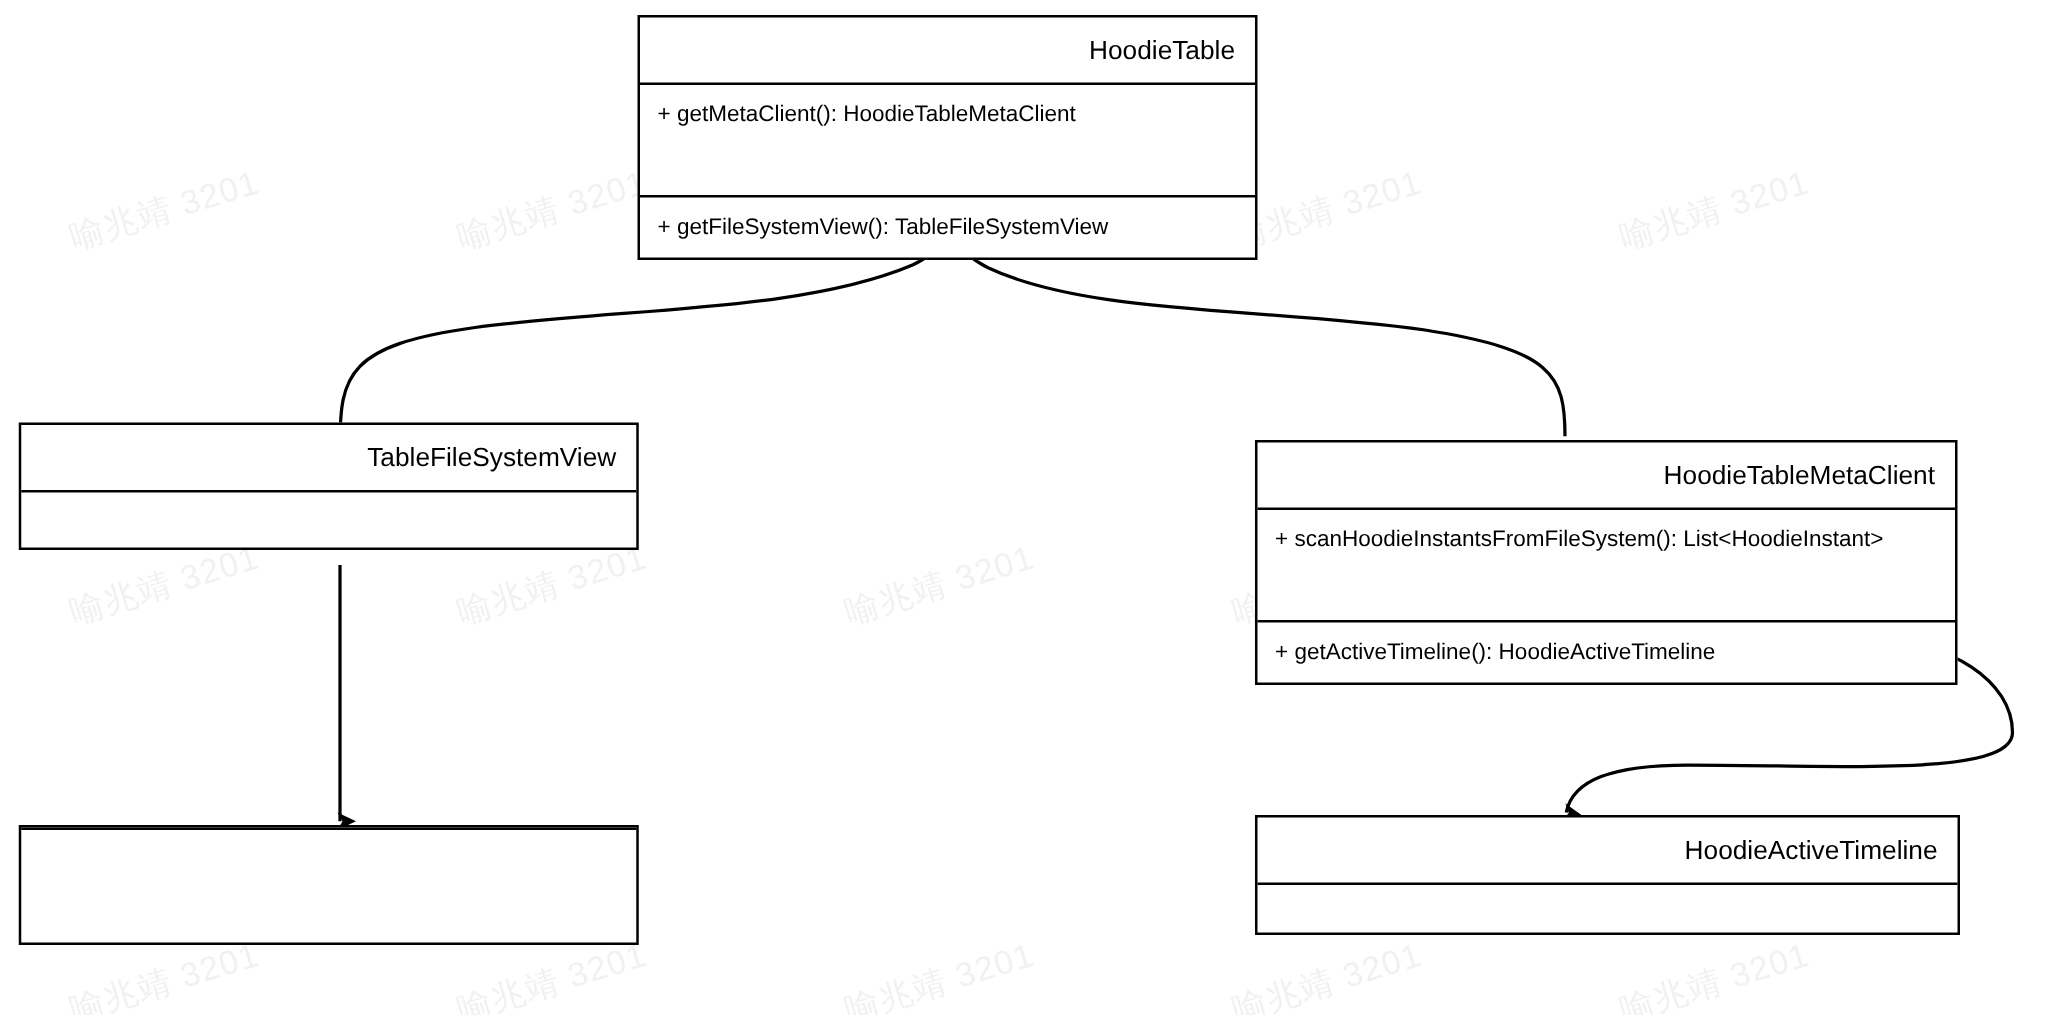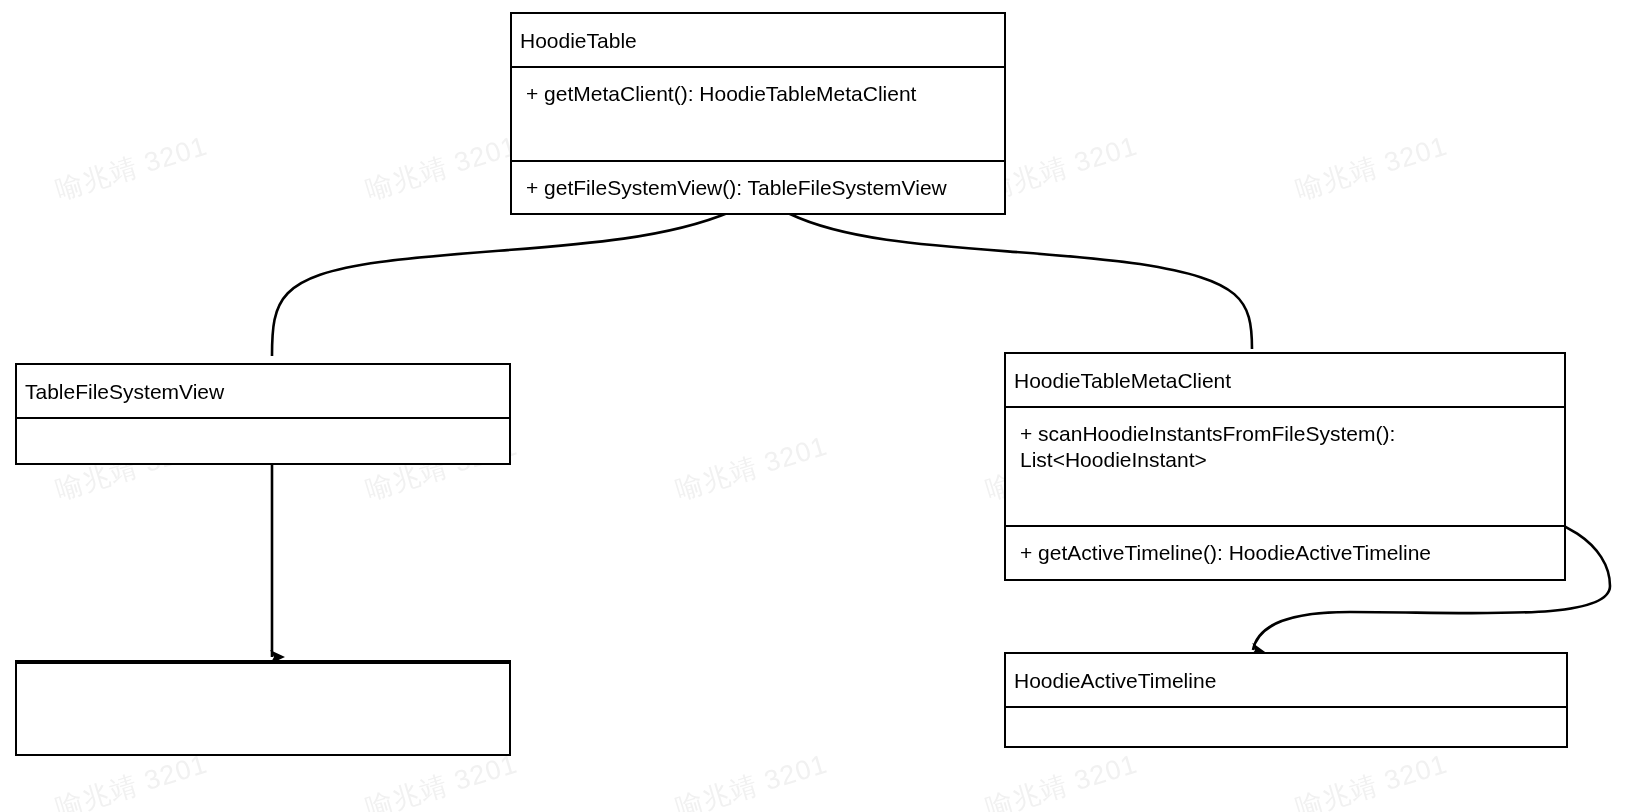--- a/index.html
+++ b/index.html
@@ -46,53 +46,53 @@
 
   
   .uml-class {
     position: absolute;
     z-index: 3;
     background: #ffffff;
     border: 2px solid #000000;
     box-sizing: border-box;
   }
   .uml-title {
-    text-align: left;
+    text-align: right;
     font-size: 21px;
     color: #000000;
     line-height: 1;
     padding: 16px 16px 15px 8px;
     box-sizing: border-box;
   }
   .uml-divider {
     height: 0;
     border-top: 2px solid #000000;
   }
   .uml-compartment {
     box-sizing: border-box;
   }
   .uml-member {
-    font-size: 21px;
+    font-size: 18px;
     color: #000000;
     padding: 13px 14px 13px 14px;
     line-height: 1.22;
     box-sizing: border-box;
     text-align: left;
   }
   .uml-member + .uml-member {
     border-top: 2px solid #000000;
     margin-top: 40px;
   }
   .empty-compartment {
     height: 44px;
   }
 
   
   #box-hoodie-table        { left: 510px; top: 12px;  width: 496px; }
-  #box-table-fsview        { left: 15px;  top: 363px; width: 496px; }
+  #box-table-fsview        { left: 15px;  top: 338px; width: 496px; }
   #box-meta-client         { left: 1004px; top: 352px; width: 562px; }
   #box-embedded-timeline   { left: 15px;  top: 660px; width: 496px; height: 96px; }
   #box-active-timeline     { left: 1004px; top: 652px; width: 564px; height: 96px; }
 </style>
 </head>
 <body>
 
 <div id="canvas">
 
   <div id="watermarks">

